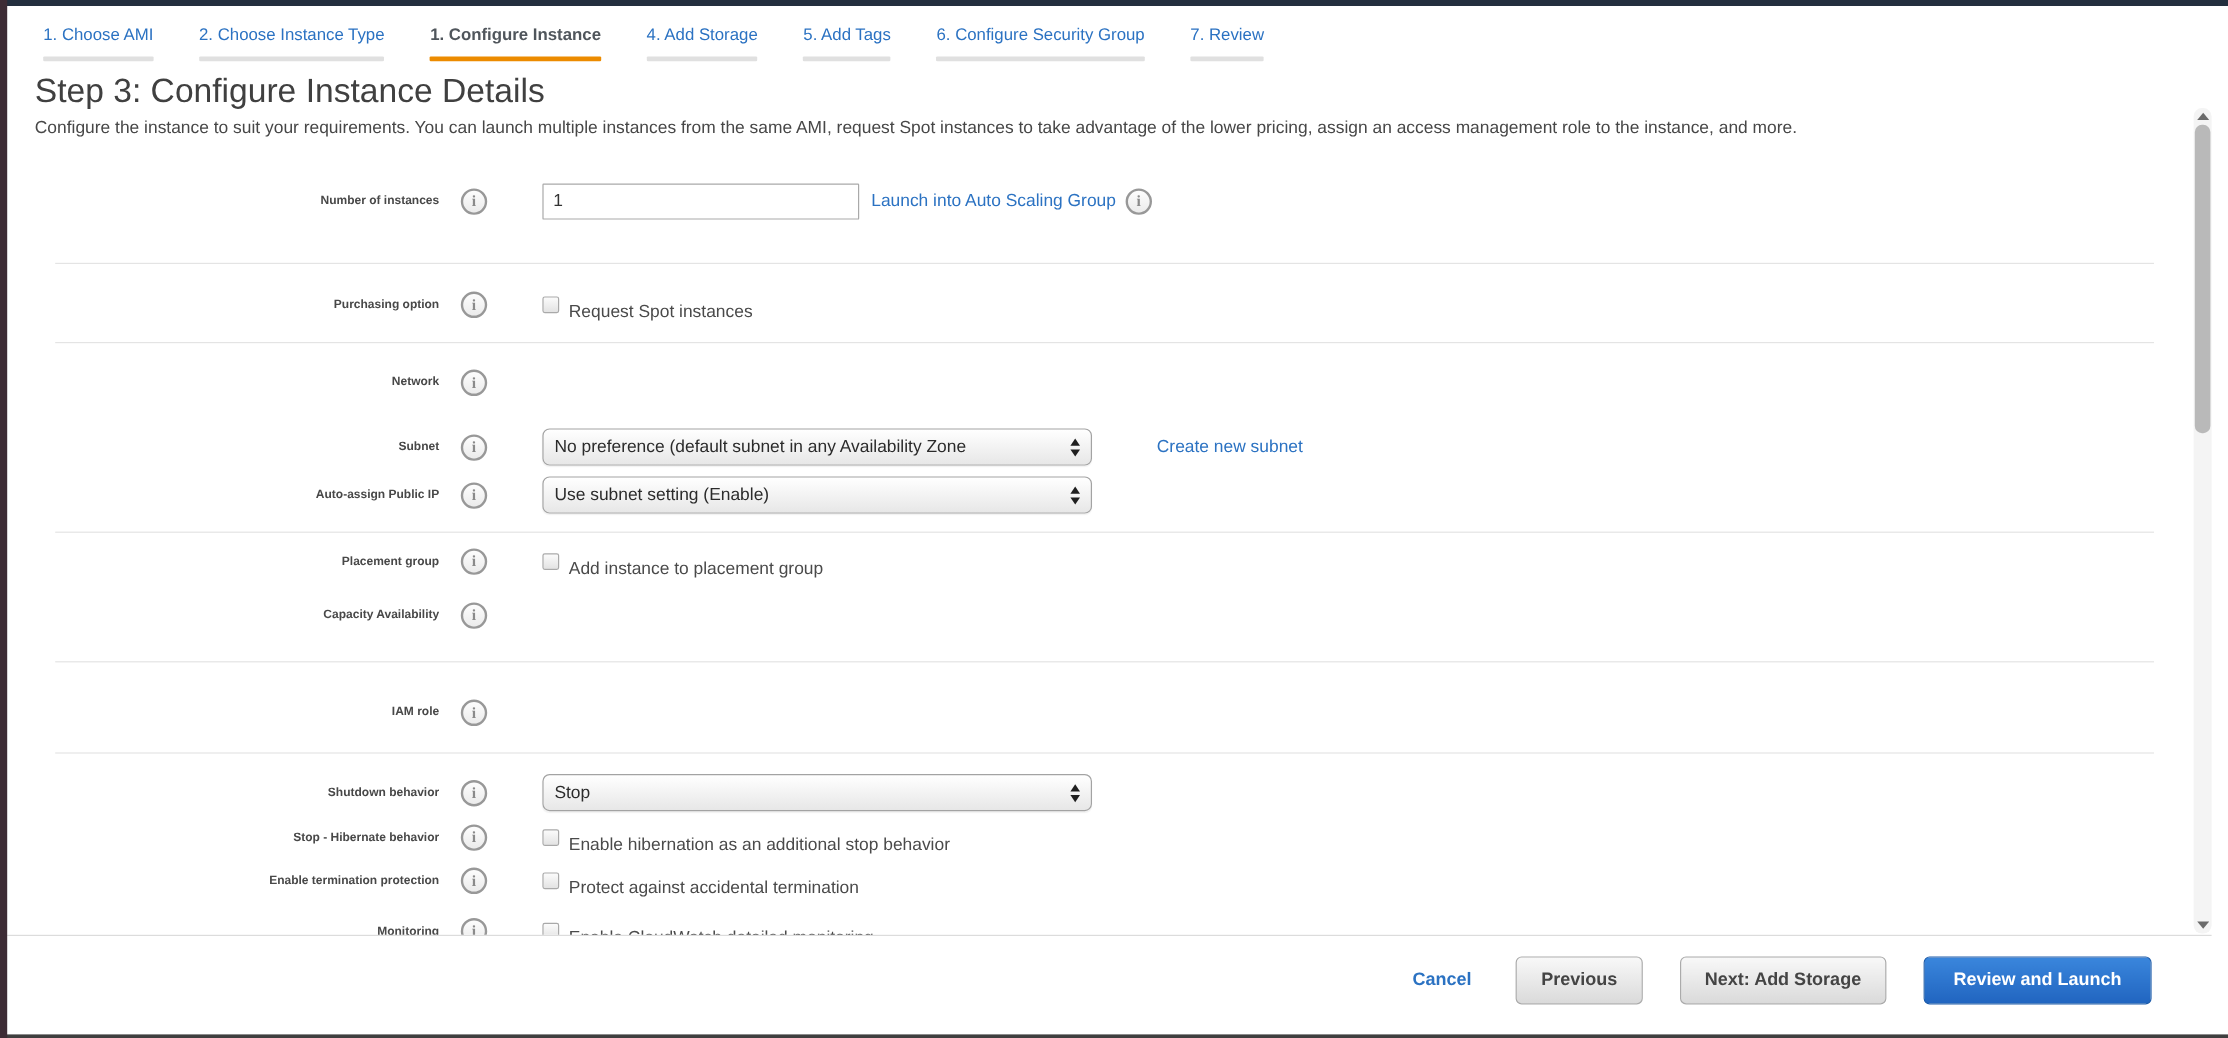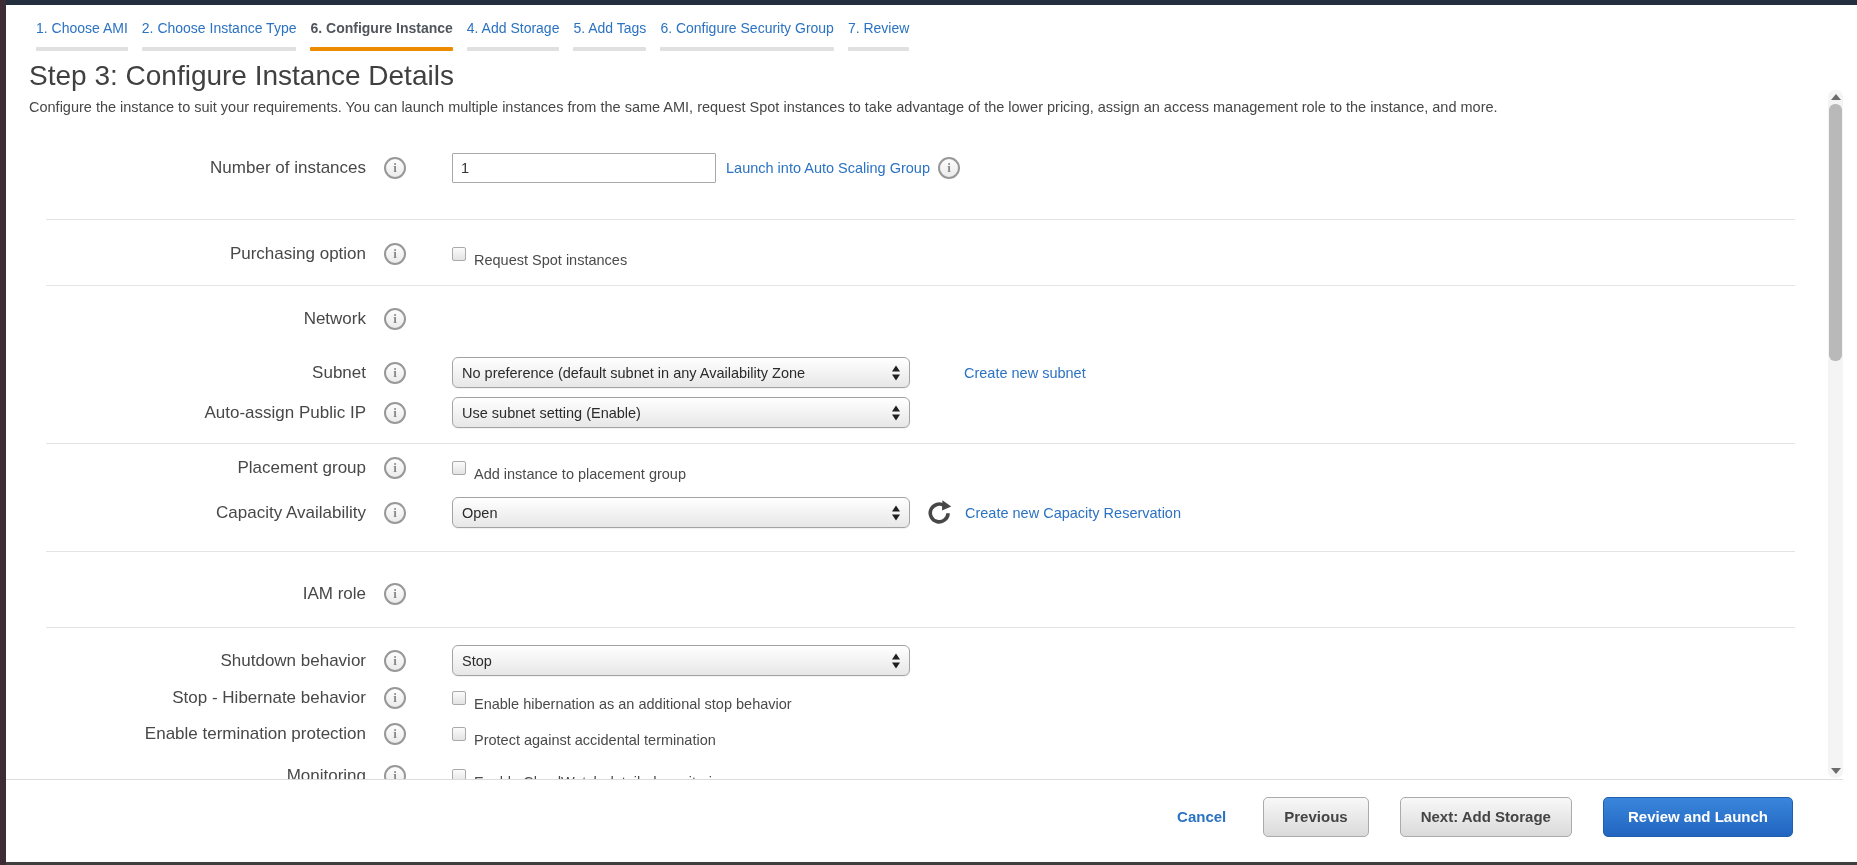--- a/index.html
+++ b/index.html
@@ -9,37 +9,37 @@
     font-family: "Liberation Sans", sans-serif;
     background: #ffffff;
     overflow: hidden;
     color: #484848;
   }
   .left-strip { position:absolute; left:0; top:0; bottom:0; width:6px; background:#3d2c35; z-index:20; }
   .top-bar { position:absolute; left:0; top:0; right:0; height:5px; background:#232f3e; z-index:19; }
   .bottom-line { position:absolute; left:0; bottom:0; right:0; height:3px; background:#3f3f3f; z-index:19; }
 
   
-  .tabs { position:absolute; left:36px; top:20px; display:flex; gap:14px; z-index:5; }
+  .tabs { position:absolute; left:36px; top:20px; display:flex; gap:38px; z-index:5; }
   .tab { cursor:pointer; }
   .tab-label { font-size:14px; color:#2b72c2; white-space:nowrap; display:block; }
   .tab-underline { height:4px; background:#e0e0e0; margin-top:11px; border-radius:1px; }
   .tab.active .tab-label { color:#50565c; font-weight:bold; }
   .tab.active .tab-underline { background:#ec8b00; }
 
   .page-title { position:absolute; left:29px; top:60px; font-size:28px; font-weight:400; color:#404040; }
   .page-desc { position:absolute; left:29px; top:95px; width:1510px; font-size:14.5px; line-height:25px; color:#474747; }
 
   
   .form-area { position:absolute; left:6px; top:150px; width:1837px; height:630px; overflow:hidden; border-bottom:1px solid #dcdcdc; background:#fff; }
   .sep { position:absolute; left:40px; right:48px; border:none; border-top:1px solid #e4e4e4; }
   .row { position:absolute; left:24px; right:40px; display:flex; align-items:center; }
   .row-ctrl { height:31px; }
   .row-chk  { height:22px; }
-  .lbl { width:336px; text-align:right; font-weight:normal; font-size:17px; color:#484848; white-space:nowrap; }
+  .lbl { width:336px; text-align:right; font-weight:bold; font-size:10px; color:#484848; white-space:nowrap; }
   .info { margin-left:18px; width:22px; height:22px; flex:0 0 auto; border-radius:50%;
           border:2px solid #989898; background:linear-gradient(#fdfdfd,#ebebeb);
           color:#8a8a8a; display:flex; align-items:center; justify-content:center;
           font:700 13px "Liberation Serif", serif; }
   .ctrl { margin-left:46px; display:flex; align-items:center; }
 
   .sel { position:relative; width:458px; height:31px; border:1px solid #a3a3a3; border-radius:6px;
          background:linear-gradient(#ffffff,#e7e7e7); display:flex; align-items:center;
          padding:0 28px 0 9px; font-size:14.5px; color:#2b2b2b; box-shadow:0 1px 1px rgba(0,0,0,0.06);
          overflow:hidden; white-space:nowrap; cursor:pointer; }
@@ -86,21 +86,21 @@
 <div class="tabs">
   <div class="tab">
     <span class="tab-label">1. Choose AMI</span>
     <div class="tab-underline"></div>
   </div>
   <div class="tab">
     <span class="tab-label">2. Choose Instance Type</span>
     <div class="tab-underline"></div>
   </div>
   <div class="tab active">
-    <span class="tab-label">6. Configure Instance</span>
+    <span class="tab-label">1. Configure Instance</span>
     <div class="tab-underline"></div>
   </div>
   <div class="tab">
     <span class="tab-label">4. Add Storage</span>
     <div class="tab-underline"></div>
   </div>
   <div class="tab">
     <span class="tab-label">5. Add Tags</span>
     <div class="tab-underline"></div>
   </div>
@@ -200,36 +200,20 @@
       <span class="checkbox"></span>
       <span class="cb-label">Add instance to placement group</span>
     </span>
   </div>
 
   <div class="row row-ctrl" style="top:347px;">
     <span class="lbl">Capacity Availability</span>
     <span class="info">
         <span>i</span>
       </span>
-    <span class="ctrl">
-      <span class="sel">
-        <span>Open</span>
-        <span class="updown">
-            <span class="tri-up"></span>
-            <span class="tri-down"></span>
-          </span>
-      </span>
-      <span class="refresh">
-        <svg width="27" height="27" viewBox="0 0 24 24">
-            <path d="M19.6 12.6 A 7.9 7.9 0 1 1 16.2 5.9" fill="none" stroke="#474747" stroke-width="3.2"></path>
-            <polygon points="14.6,1.2 22.4,6.6 14.2,10.3" fill="#474747"></polygon>
-          </svg>
-      </span>
-      <a class="link">Create new Capacity Reservation</a>
-    </span>
   </div>
 
   <hr class="sep" style="top:401px;">
 
   <div class="row row-ctrl" style="top:428px;">
     <span class="lbl">IAM role</span>
     <span class="info">
         <span>i</span>
       </span>
   </div>

